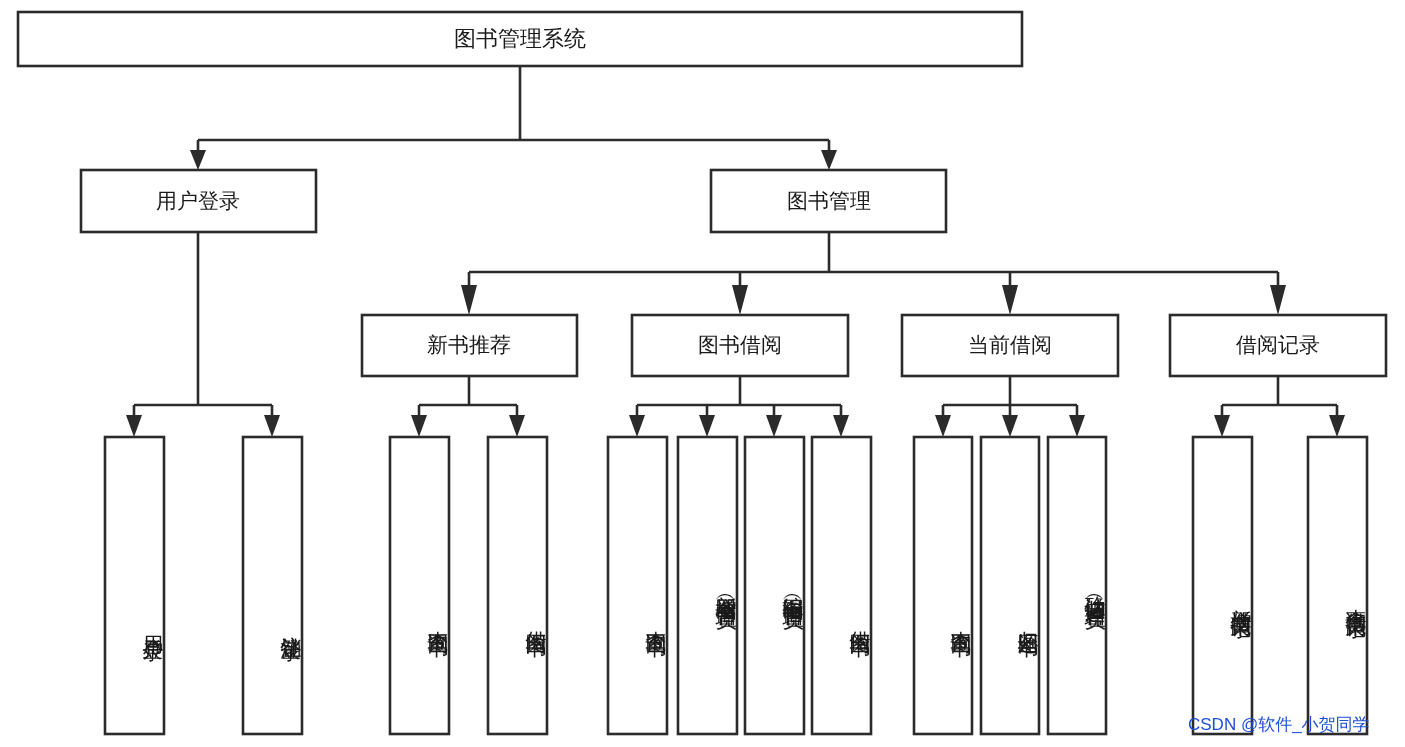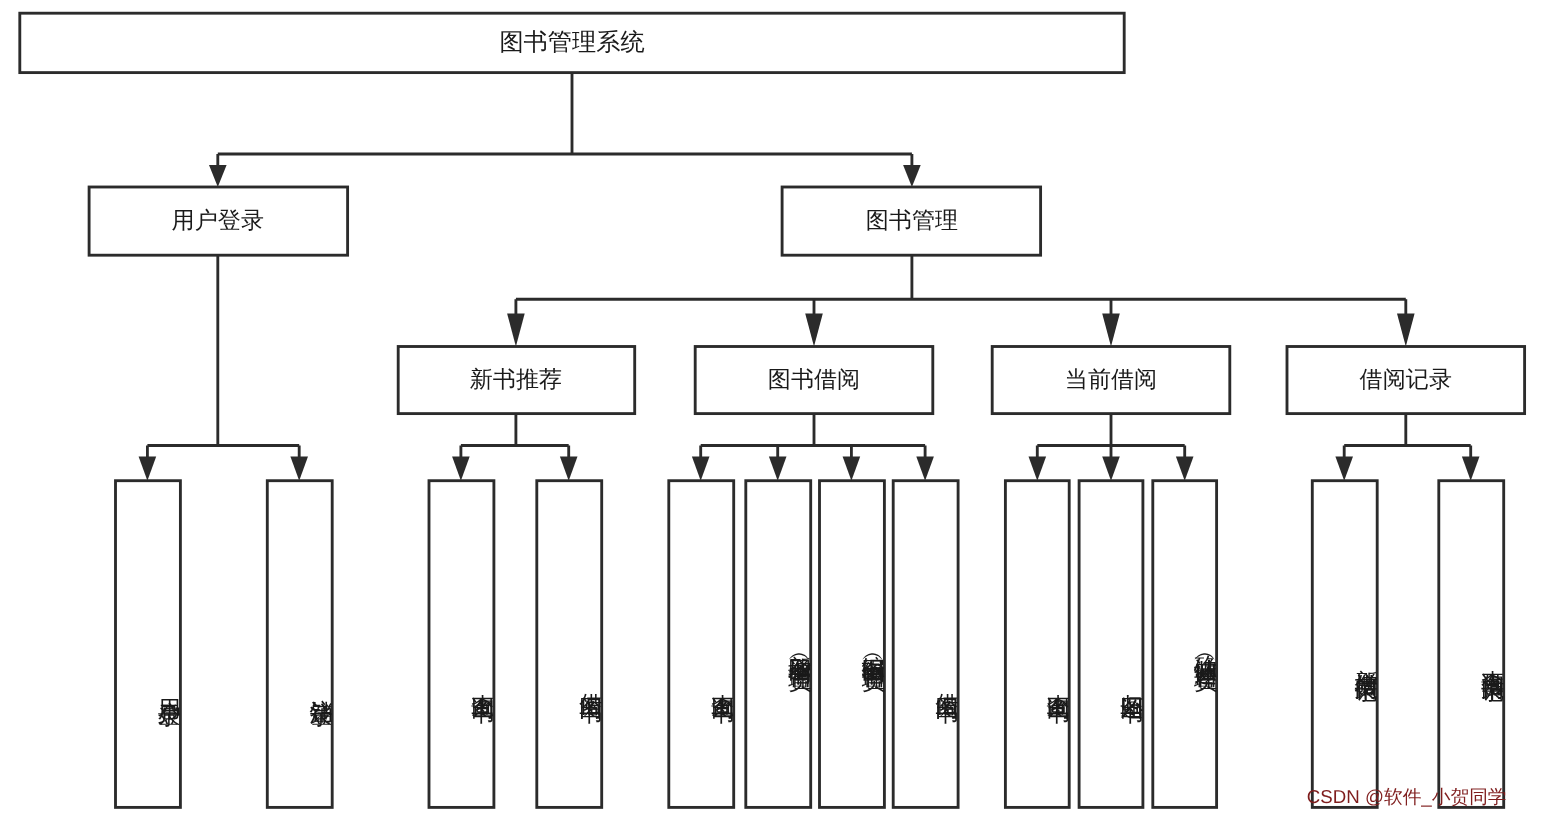--- a/index.html
+++ b/index.html
@@ -64,21 +64,21 @@
     justify-content: center;
     white-space: nowrap;
     pointer-events: none;
   }
   .watermark {
     position: absolute;
     left: 1188px;
     top: 713px;
     font-family: "Liberation Sans", "DejaVu Sans", sans-serif;
     font-size: 17px;
-    color: #7f1d1d;
+    color: #1d4ed8;
     white-space: nowrap;
   }
 </style>
 </head>
 <body>
 
 <div id="diagram-root">
 
   <svg id="flowchart" viewBox="0 0 1405 747">
 

